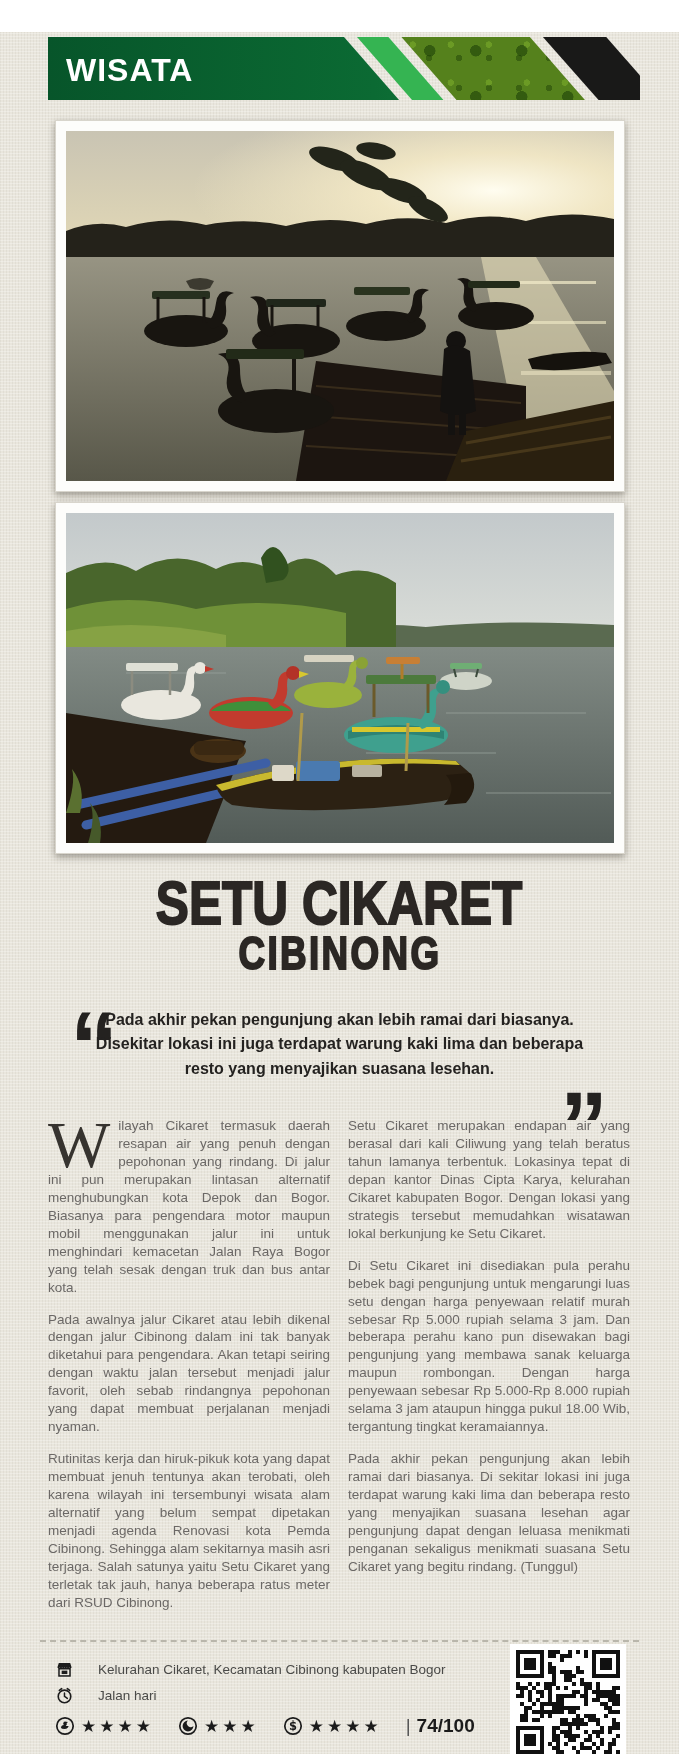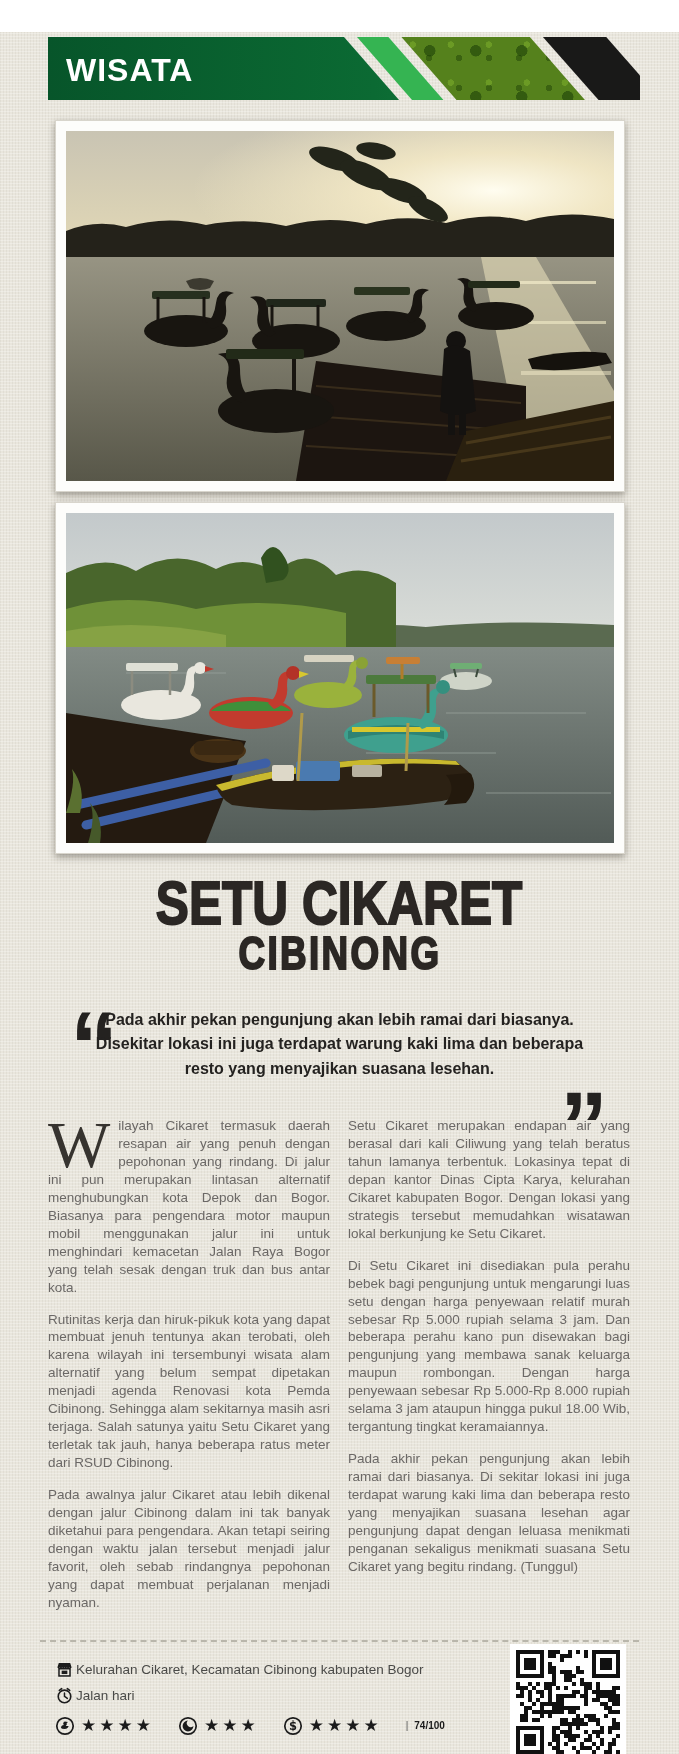--- a/index.html
+++ b/index.html
@@ -46,25 +46,25 @@
   
   .article{position:absolute; left:48px; top:1085px; width:582px; display:flex; gap:18px;
     color:#6b6866; font-size:13.5px; line-height:1.33; text-align:justify;}
   .col{width:282px;}
   .col p{margin:0 0 14px 0;}
   .dropcap{float:left; font-family:"Liberation Serif", serif; font-size:66px; line-height:50px;
     margin:3px 8px 0 0; color:#36332f;}
   
   .divider{position:absolute; left:40px; top:1608px; width:599px; border-top:2px dashed #b9b6ab;}
   .info{position:absolute; left:55px; top:1628px; width:440px; color:#4a4a48; font-size:13.5px;}
-  .info-row{display:flex; align-items:center; gap:2px; margin-bottom:7px;}
+  .info-row{display:flex; align-items:center; gap:24px; margin-bottom:7px;}
   .ratings{display:flex; align-items:center; gap:10px; margin-top:10px; color:#1b1b1b;}
   .rate-group{display:flex; align-items:center; gap:6px; margin-right:14px;}
   .stars{font-size:17px; letter-spacing:3px; color:#1b1b1b;}
-  .score{font-weight:bold; font-size:10px;text-align:center;}
+  .score{font-weight:bold; font-size:19px;text-align:center;}
   .score .pipe{font-weight:normal; margin-right:6px; color:#555;}
   .icon18 svg{display:block;}
   
   .qr{position:absolute; left:510px; top:1612px; width:116px; height:116px; background:#fff; padding:2px; box-sizing:border-box;}
   
   .bottombar{position:absolute; left:60px; top:1729px; width:565px; height:40px; overflow:hidden;padding-left:20px;}
   .bseg{position:absolute; inset:0;}
   .bseg.g1{clip-path:polygon(0 0,32.2% 0,27.6% 100%,0 100%);
     background:linear-gradient(90deg,#14512a,#2e8a3c);}
   .bseg.g2{clip-path:polygon(34% 0,41.8% 0,37.2% 100%,29.4% 100%); background:#4cb24e;}
@@ -287,22 +287,22 @@
   <div class="main-title t1"><span>SETU CIKARET</span></div>
   <div class="main-title t2"><span>CIBINONG</span></div>
 
   <div class="bigquote q-open">“</div>
   <div class="quote-text">Pada akhir pekan pengunjung akan lebih ramai dari biasanya. Disekitar lokasi ini juga terdapat warung kaki lima dan beberapa resto yang menyajikan suasana lesehan.</div>
   <div class="bigquote q-close">”</div>
 
   <div class="article">
     <div class="col">
       <p><span class="dropcap">W</span><span>ilayah Cikaret termasuk daerah resapan air yang penuh dengan pepohonan yang rindang. Di jalur ini pun merupakan lintasan alternatif menghubungkan kota Depok dan Bogor. Biasanya para pengendara motor maupun mobil menggunakan jalur ini untuk menghindari kemacetan Jalan Raya Bogor yang telah sesak dengan truk dan bus antar kota.</span></p>
+      <p>Pada awalnya jalur Cikaret atau lebih dikenal dengan jalur Cibinong dalam ini tak banyak diketahui para pengendara. Akan tetapi seiring dengan waktu jalan tersebut menjadi jalur favorit, oleh sebab rindangnya pepohonan yang dapat membuat perjalanan menjadi nyaman.</p>
       <p>Rutinitas kerja dan hiruk-pikuk kota yang dapat membuat jenuh tentunya akan terobati, oleh karena wilayah ini tersembunyi wisata alam alternatif yang belum sempat dipetakan menjadi agenda Renovasi kota Pemda Cibinong. Sehingga alam sekitarnya masih asri terjaga. Salah satunya yaitu Setu Cikaret yang terletak tak jauh, hanya beberapa ratus meter dari RSUD Cibinong.</p>
-      <p>Pada awalnya jalur Cikaret atau lebih dikenal dengan jalur Cibinong dalam ini tak banyak diketahui para pengendara. Akan tetapi seiring dengan waktu jalan tersebut menjadi jalur favorit, oleh sebab rindangnya pepohonan yang dapat membuat perjalanan menjadi nyaman.</p>
     </div>
     <div class="col">
       <p>Setu Cikaret merupakan endapan air yang berasal dari kali Ciliwung yang telah beratus tahun lamanya terbentuk. Lokasinya tepat di depan kantor Dinas Cipta Karya, kelurahan Cikaret kabupaten Bogor. Dengan lokasi yang strategis tersebut memudahkan wisatawan lokal berkunjung ke Setu Cikaret.</p>
       <p>Di Setu Cikaret ini disediakan pula perahu bebek bagi pengunjung untuk mengarungi luas setu dengan harga penyewaan relatif murah sebesar Rp 5.000 rupiah selama 3 jam. Dan beberapa perahu kano pun disewakan bagi pengunjung yang membawa sanak keluarga maupun rombongan. Dengan harga penyewaan sebesar Rp 5.000-Rp 8.000 rupiah selama 3 jam ataupun hingga pukul 18.00 Wib, tergantung tingkat keramaiannya.</p>
       <p>Pada akhir pekan pengunjung akan lebih ramai dari biasanya. Di sekitar lokasi ini juga terdapat warung kaki lima dan beberapa resto yang menyajikan suasana lesehan agar pengunjung dapat dengan leluasa menikmati penganan sekaligus menikmati suasana Setu Cikaret yang begitu rindang. (Tunggul)</p>
     </div>
   </div>
 
   <div class="divider"></div>
 

